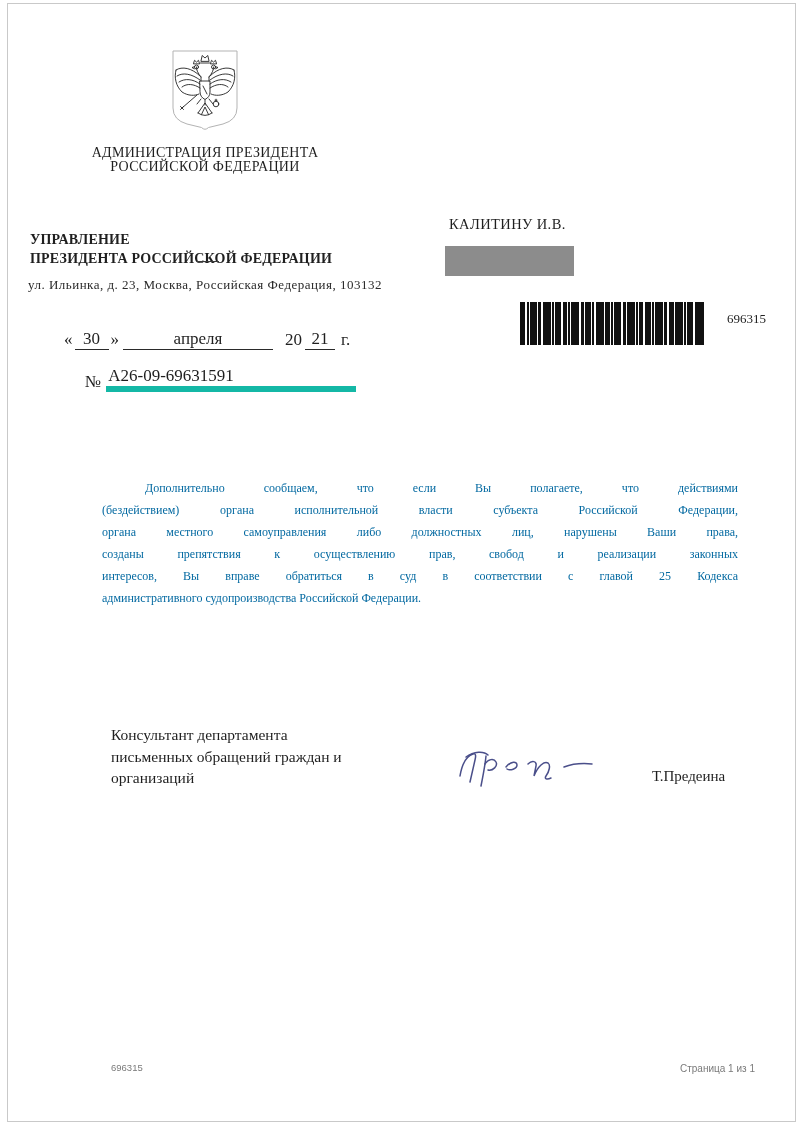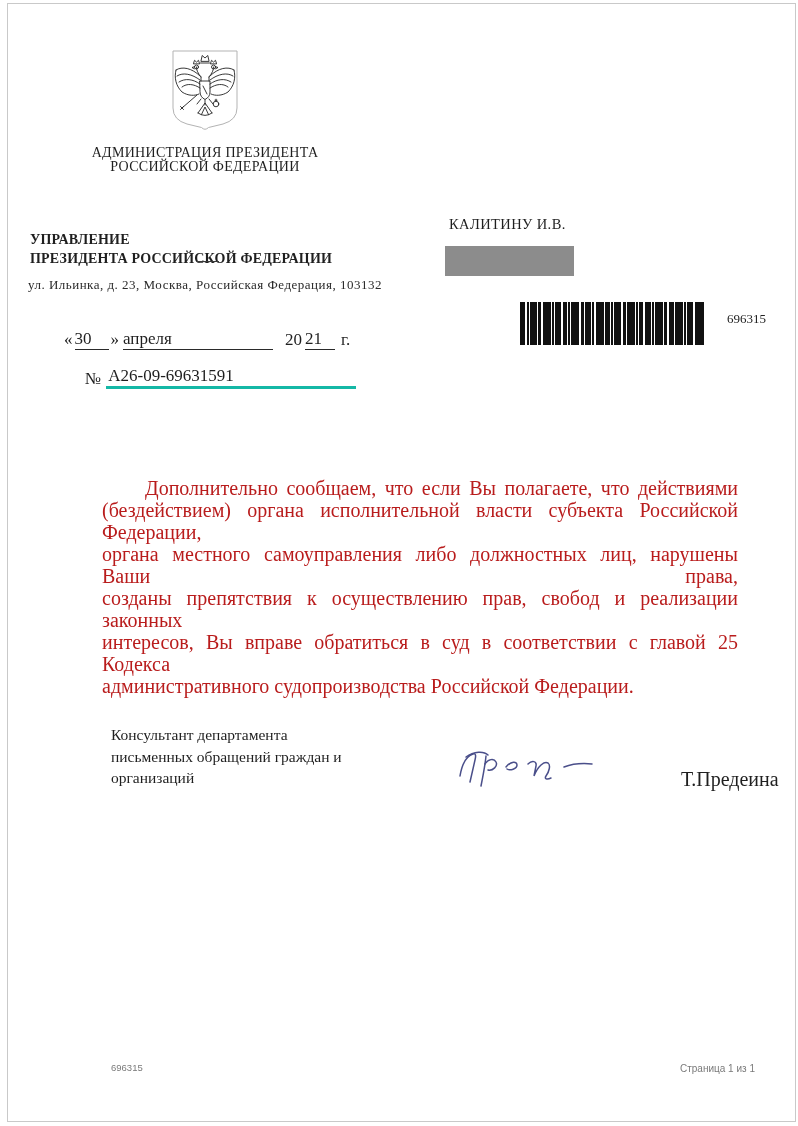--- a/index.html
+++ b/index.html
@@ -17,50 +17,50 @@
     font-size:14px; line-height:14px; letter-spacing:0.3px; }
   .dept-name { position:absolute; left:30px; top:184px; width:350px; text-align:left;
     font-weight:bold; font-size:14px; line-height:18.5px; letter-spacing:0.2px;margin-top:47px; }
   .divider { position:absolute; left:197px; top:261px; width:22px; border-top:1.6px solid #3a3a3a; }
   .org-address { position:absolute; left:20px; top:277px; width:370px; text-align:center;
     font-size:13px; letter-spacing:0.5px; color:#2a2a2a; }
 
   
   .date-line { position:absolute; left:64px; top:329px; display:flex; align-items:flex-end;
     font-size:17px; line-height:20px; }
-  .cell { display:inline-block; border-bottom:1px solid #2a2a2a; text-align:left; }
+  .cell { display:inline-block; border-bottom:1px solid #2a2a2a; text-align:center; }
   .cell-day { width:34px; margin:0 2px; }
   .cell-month { width:150px; margin-left:4px; }
   .num-20 { margin-left:12px; }
   .cell-year { width:30px; margin-left:3px; }
   .g-suffix { margin-left:6px; }
   .ref-line { position:absolute; left:85px; top:366px; display:flex; align-items:flex-end;
     font-size:17px; line-height:20px; }
   .ref-underline { display:inline-block; width:250px; margin-left:5px; padding-left:2px;
-    border-bottom:3px solid #14b8a6; }
+    border-bottom:6px solid #14b8a6; }
 
   
   .addressee { position:absolute; left:449px; top:216px; font-size:14.5px; letter-spacing:0.4px;text-align:right; }
   .redaction { position:absolute; left:445px; top:246px; width:129px; height:30px; background:#8c8c8c; }
   .barcode { position:absolute; left:520px; top:302px; width:198px; height:43px; display:flex; }
   .barcode div { background:#111111; height:100%; flex:none; }
   .barcode-label { position:absolute; left:727px; top:311px; font-size:13px; color:#222; }
 
   
   .body-text { position:absolute; left:102px; top:477px; width:636px;
-    font-size:20px; line-height:22px; color:#b91c1c; }
+    font-size:12px; line-height:22px; color:#0369a1; }
   .body-line { text-align:justify; text-align-last:justify; }
   .body-line.first { text-indent:43px; }
   .body-line.last { text-align-last:left; }
 
   
   .signer-title { position:absolute; left:111px; top:724px; width:300px;
     font-size:15.5px; line-height:21.5px; }
   .signature-svg { position:absolute; left:452px; top:742px; width:150px; height:52px; }
-  .signer-name { position:absolute; left:681px; top:768px; font-size:20px; }
+  .signer-name { position:absolute; left:652px; top:768px; font-size:15px; }
 
   
   .footer-left { position:absolute; left:111px; top:1062px; font-size:9.5px;
     font-family:"Liberation Sans", sans-serif; color:#7a7a7a; }
   .footer-right { position:absolute; left:680px; top:1063px; font-size:10px;
     font-family:"Liberation Sans", sans-serif; color:#7a7a7a; }
 </style>
 </head>
 <body>
 

